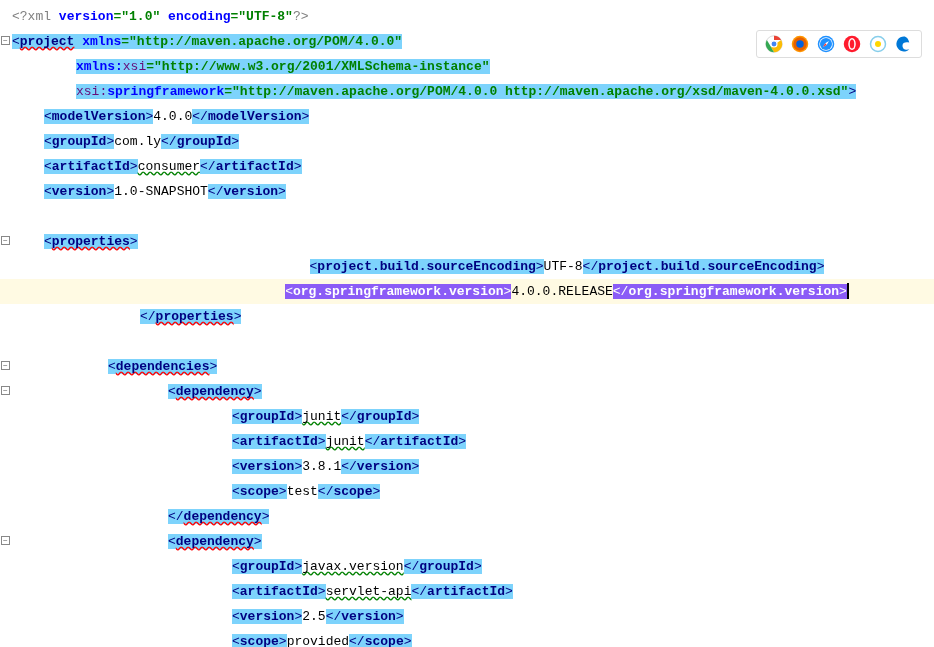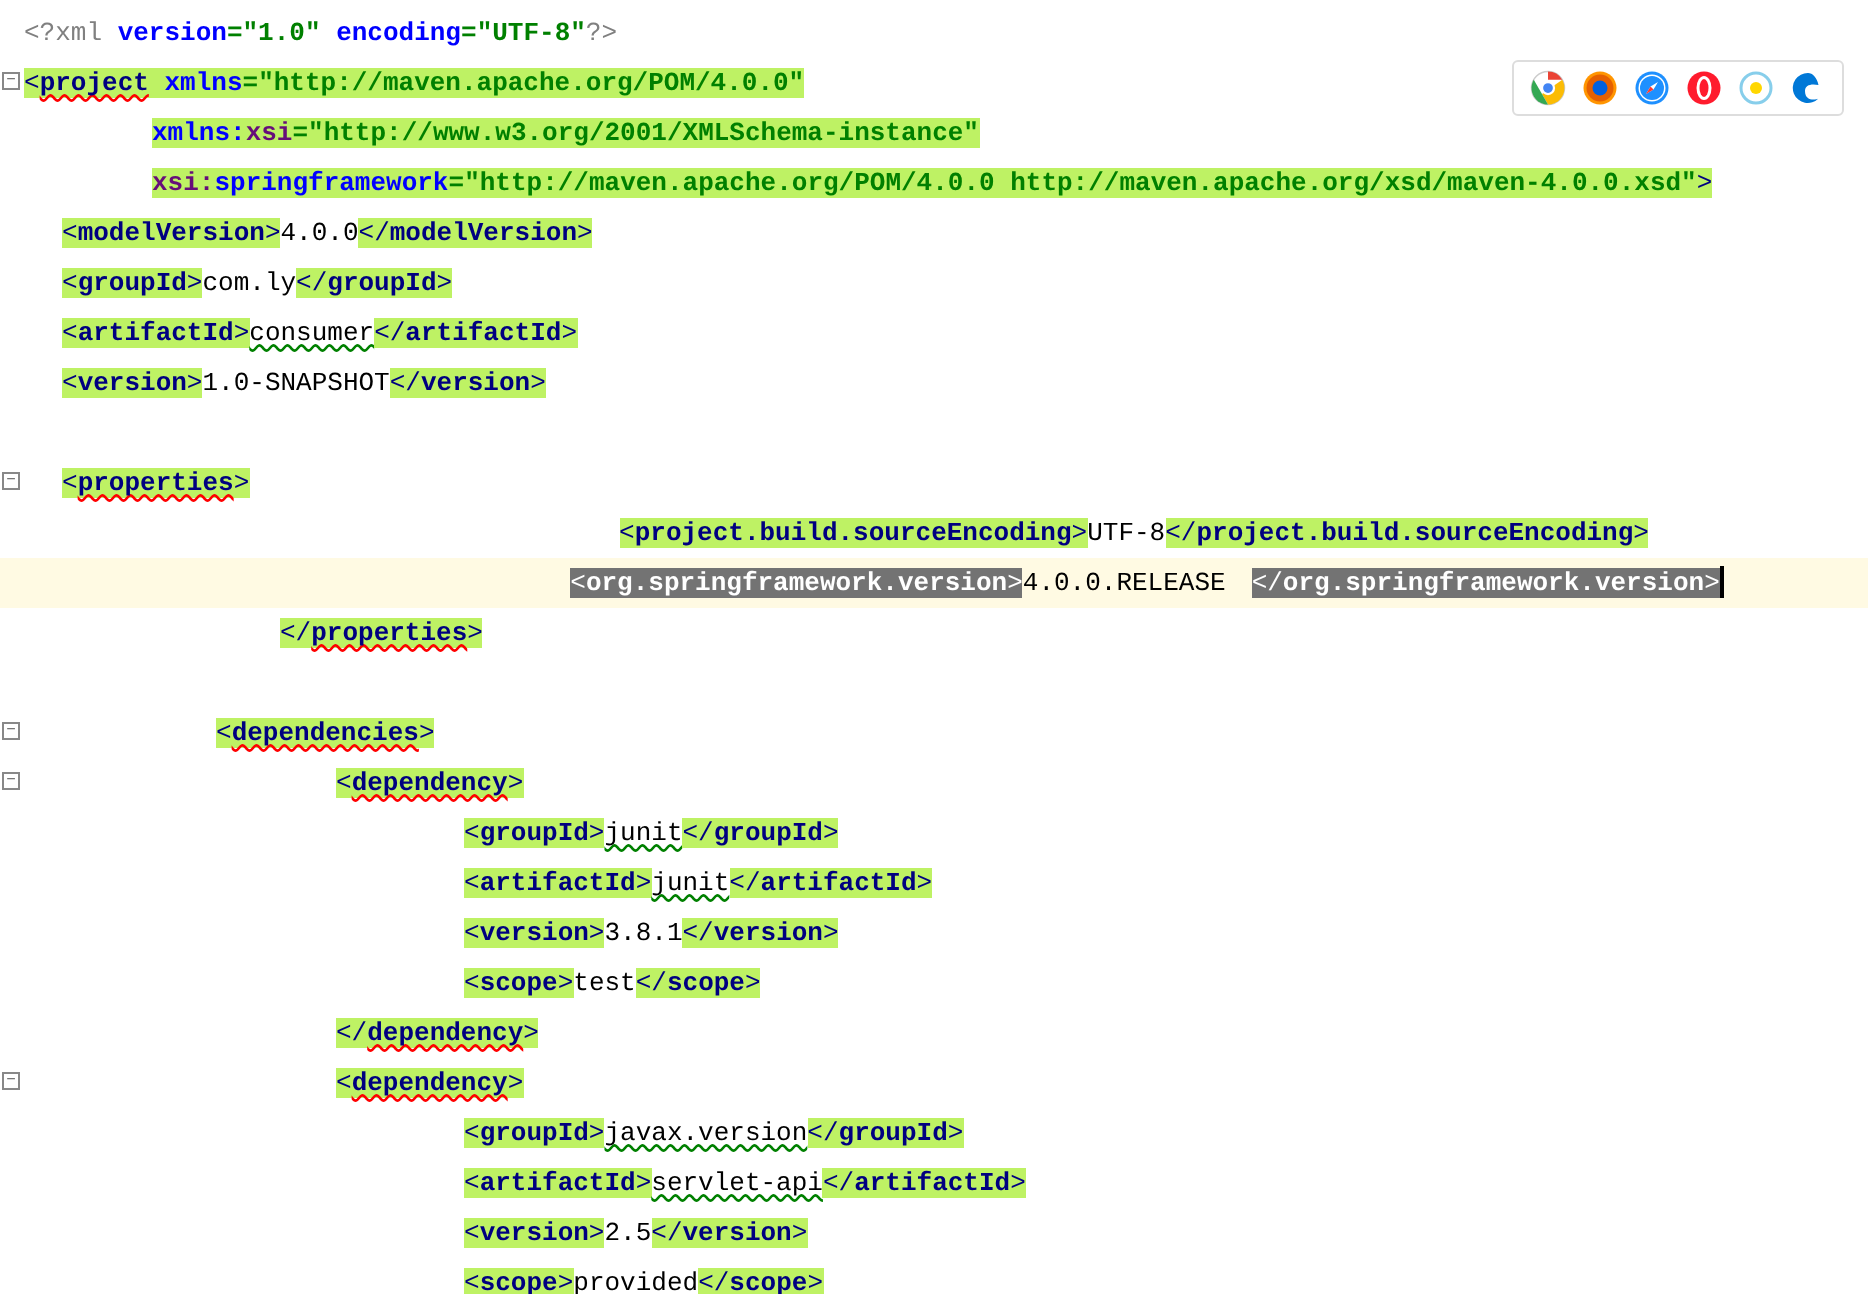--- a/index.html
+++ b/index.html
@@ -35,37 +35,36 @@
   text-align: center;
   color: #666;
   cursor: pointer;
 }
 .tag { color: #000080; font-weight: bold; }
 .bracket { color: #000080; }
 .attr-name { color: #0000ff; font-weight: bold; }
 .attr-val { color: #008000; font-weight: bold; }
 .text { color: #000; }
 .proc { color: #808080; }
-.ns { color: #660e7a; font-weight: bold; }
-.bg-tag { background: #bef264; }
+.ns { color: #660e7a; font-weight: normal; }
+.bg-tag { background: #7dd3fc; }
 .underline-red {
   text-decoration: underline wavy #ff0000;
   text-decoration-skip-ink: none;
 }
 .underline-green {
   text-decoration: underline wavy #008000;
   text-decoration-skip-ink: none;
 }
 .highlight-line {
   background: #fffae3;
 }
 .selection {
-  background: #737373;
+  background: #8b5cf6;
   color: #fff;
-  margin-left: 13px;
 }
 .selection .tag, .selection .bracket { color: #fff; }
 .cursor {
   display: inline-block;
   width: 2px;
   height: 16px;
   background: #000;
   vertical-align: middle;
   margin-bottom: 2px;
 }
@@ -80,21 +79,21 @@
   padding: 4px 8px;
   border: 1px solid #ddd;
   border-radius: 3px;
   z-index: 10;
 }
 .icon {
   width: 18px;
   height: 18px;
   display: inline-block;
 }
-.indent1 { padding-left: 31px; }
+.indent1 { padding-left: 44px; }
 .indent2 { padding-left: 76px; }
 .indent-prop { padding-left: 200px; text-align: center; }
 .indent-propclose { padding-left: 140px; }
 .indent-deps { padding-left: 108px; }
 .indent-dep { padding-left: 168px; }
 .indent-depchild { padding-left: 232px; }
 </style>
 </head>
 <body>
 

